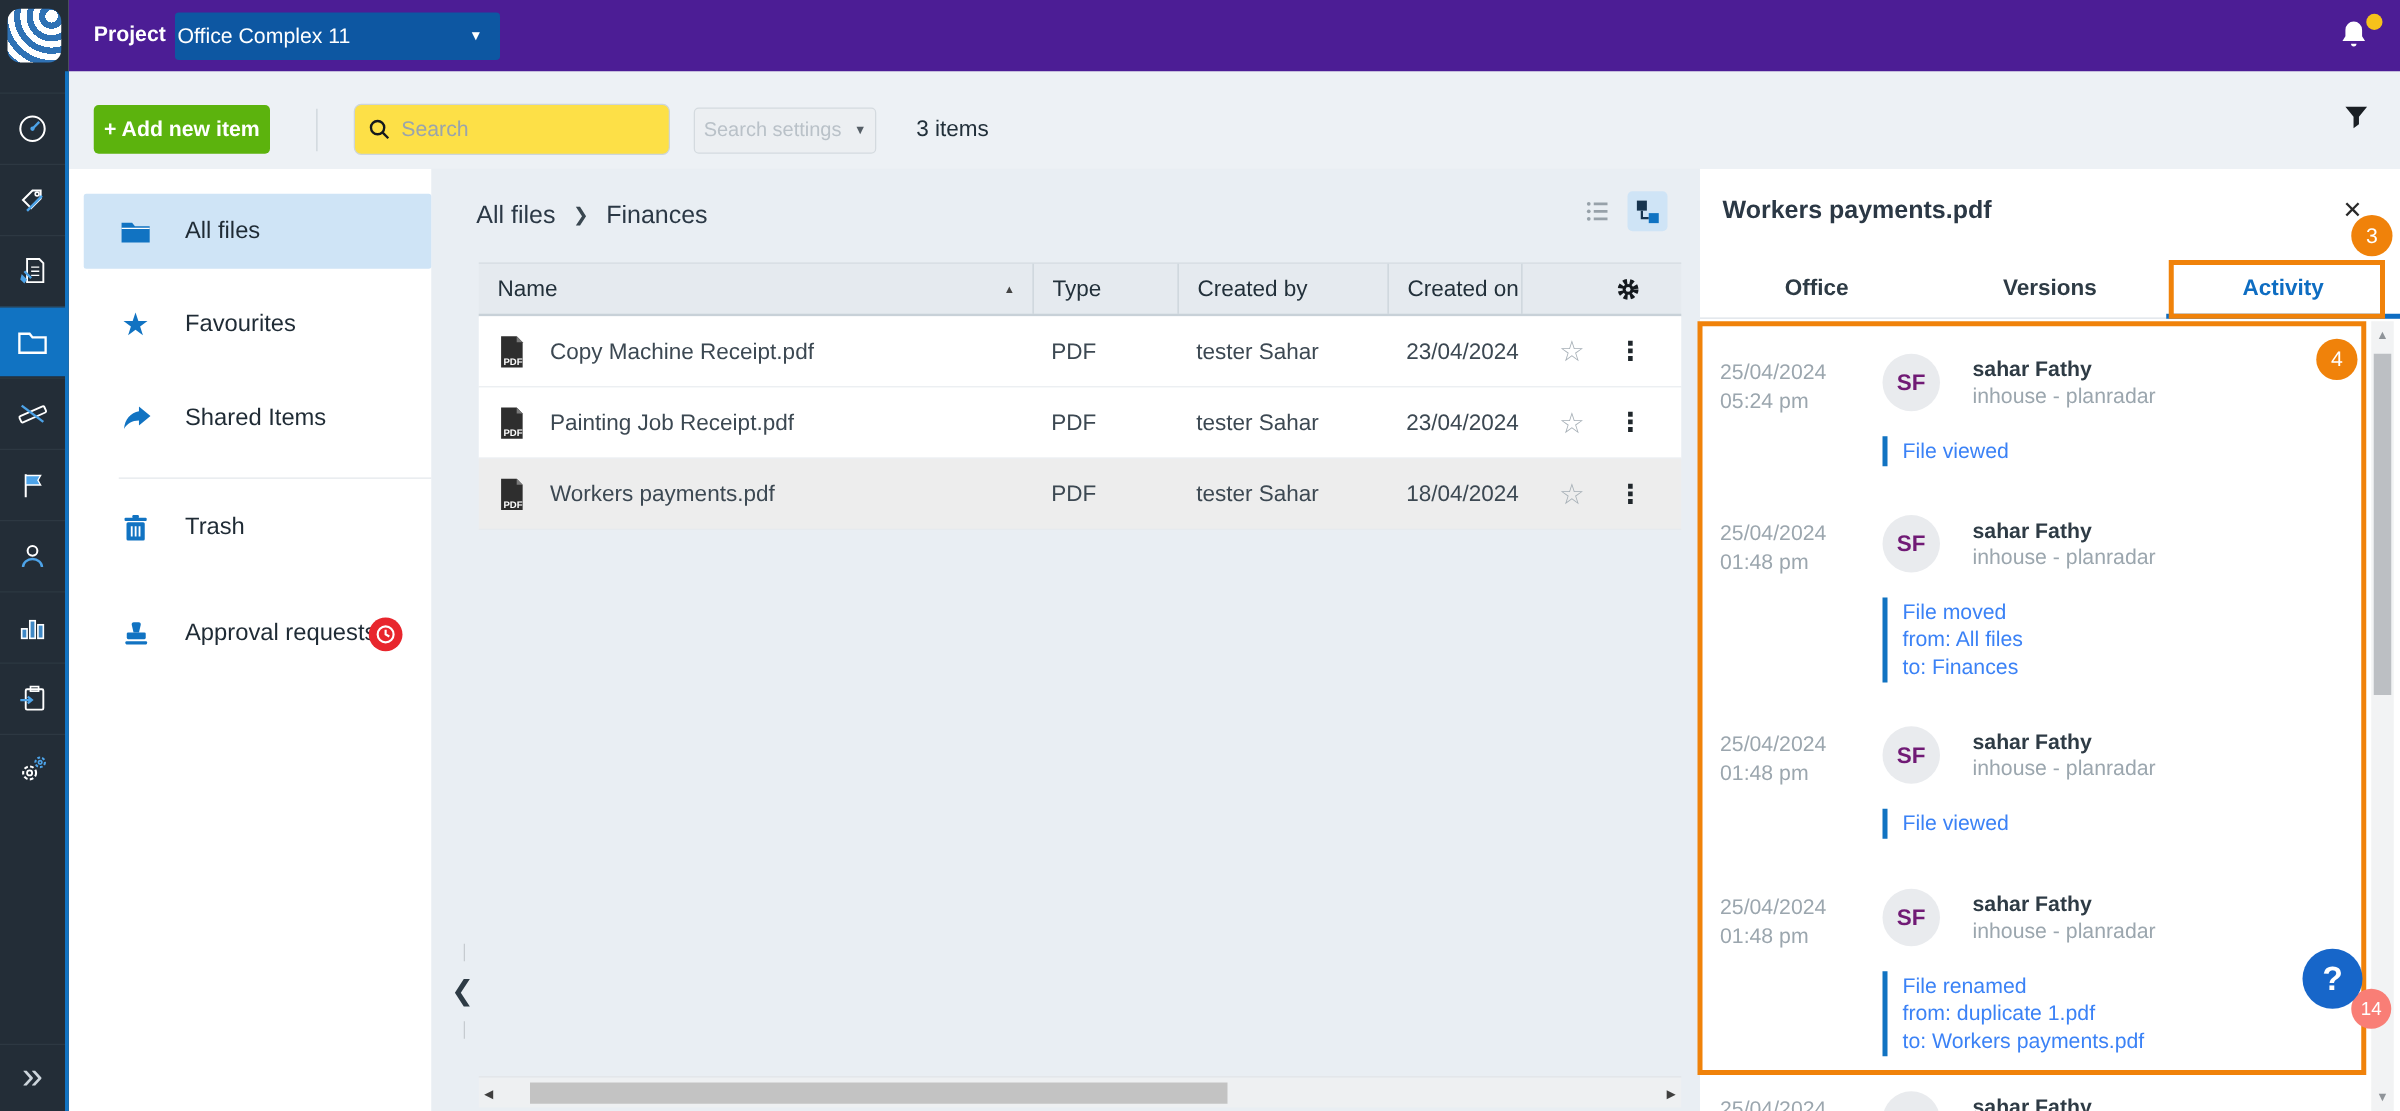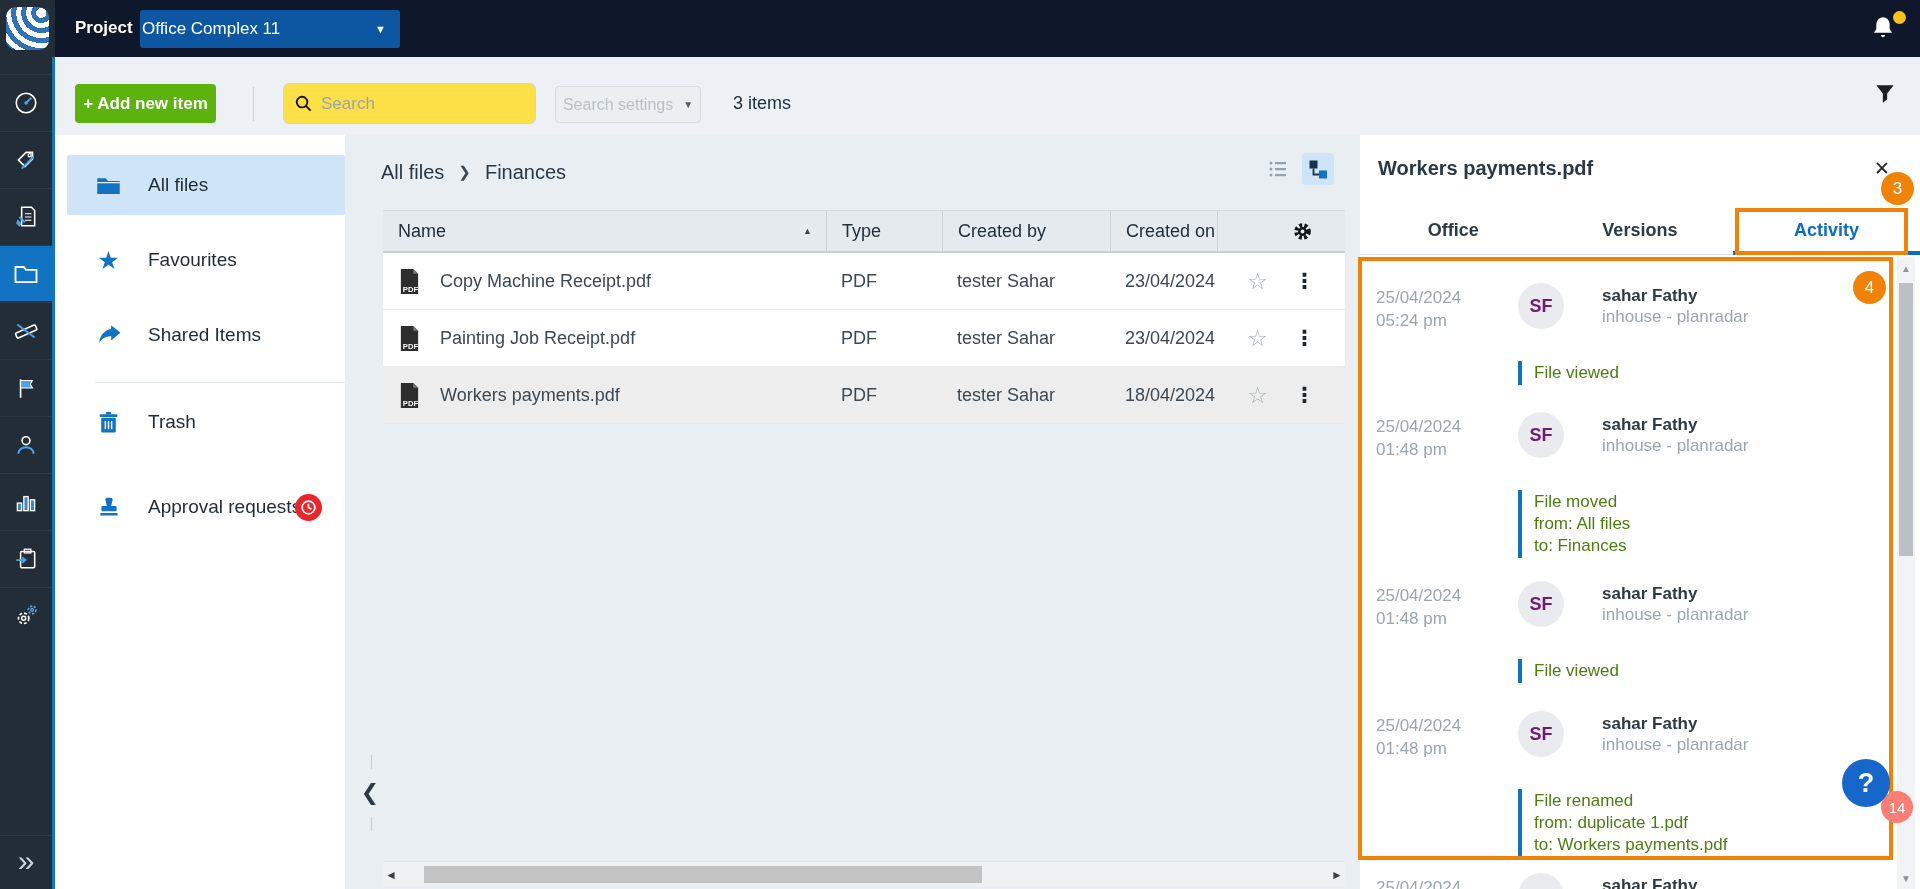--- a/index.html
+++ b/index.html
@@ -11,21 +11,21 @@
   .sidebar-accent { position:absolute; left:52px; top:57px; width:3px; height:832px; background:#1173c2; z-index:21; }
   .logo { position:absolute; left:6px; top:7px; width:43px; height:43px; border-radius:10px;
     background:repeating-radial-gradient(circle at 82% 14%, #ffffff 0 5px, #2f72b5 5px 10px); }
   .side-icon { position:absolute; left:0; width:52px; height:56px; display:flex; align-items:center; justify-content:center;
     border-top:1px solid #2d3842; cursor:pointer; }
   .side-icon.active { background:#1173c2; }
   .side-expand { position:absolute; left:0; bottom:4px; width:52px; height:50px; display:flex; align-items:center; justify-content:center;
     border-top:1px solid #2d3842; color:#cdd5dc; font-size:30px; cursor:pointer; }
 
   
-  .topbar { position:absolute; left:55px; top:0; width:1865px; height:57px; background:#0f172a; z-index:15; }
+  .topbar { position:absolute; left:55px; top:0; width:1865px; height:57px; background:#4c1d95; z-index:15; }
   .project-label { position:absolute; left:20px; top:18px; color:#fff; font-weight:700; font-size:17px; }
   .project-select { position:absolute; left:85px; top:10px; width:260px; height:38px; background:#0d57a2; border-radius:3px;
     color:#fff; font-size:17px; line-height:38px; padding-left:2px; cursor:pointer; }
   .project-select .caret { position:absolute; right:14px; top:0; font-size:11px; line-height:38px; color:#fff; }
   .bell { position:absolute; right:24px; top:14px; width:26px; height:28px; cursor:pointer; }
   .bell-dot { position:absolute; right:14px; top:11px; width:13px; height:13px; border-radius:50%; background:#f6c21b; }
 
   
   .toolbar { position:absolute; left:55px; top:57px; width:1865px; height:78px; background:#edf1f5; z-index:10; }
   .btn-add { position:absolute; left:20px; top:27px; width:141px; height:39px; background:#5cb30d; border:none; border-radius:4px;
@@ -91,29 +91,29 @@
   
   .rpanel { position:absolute; left:1360px; top:135px; width:560px; height:754px; background:#fff; z-index:8; }
   .rp-title { position:absolute; left:18px; top:22px; font-size:20px; font-weight:700; color:#2b3845; }
   .rp-close { position:absolute; right:30px; top:22px; font-size:19px; color:#2a2a2a; cursor:pointer; }
   .rp-tabs { position:absolute; left:0; top:72px; width:560px; height:48px; border-bottom:1px solid #dbe1e7; display:flex; }
   .rp-tab { width:186.6px; display:flex; align-items:center; justify-content:center; font-size:18px; font-weight:700;
     color:#2e3b45; cursor:pointer; }
   .rp-tab.active { color:#0e6dc2; }
   .rp-tab-underline { position:absolute; left:373px; bottom:-1px; width:187px; height:4px; background:#0e6dc2; }
 
-  .act { position:absolute; left:16px; width:500px; display:grid; grid-template-columns:130px 60px 1fr;gap:12px; }
+  .act { position:absolute; left:16px; width:500px; display:grid; grid-template-columns:130px 60px 1fr; }
   .act-date { grid-column:1; font-size:17px; color:#9ba6ae; line-height:23px; padding-top:3px; }
   .act-avatar { grid-column:2; width:46px; height:46px; border-radius:50%; background:#e9ebee; color:#701a75;
     font-size:18px; font-weight:600; display:flex; align-items:center; justify-content:center; }
   .act-user { grid-column:3; padding-left:12px; padding-top:2px; }
   .act-name { font-size:17px; font-weight:700; color:#2e3b45; line-height:21px; }
   .act-org { font-size:17px; color:#9ba6ae; line-height:22px; }
   .act-action { grid-column:2 / 4; margin-top:17px; border-left:4px solid #1173c2; padding:1px 0 1px 12px;
-    font-size:17px; color:#4d7c0f; line-height:22px; }
+    font-size:17px; color:#3b82f6; line-height:22px; }
 
   .vscroll { position:absolute; left:537px; top:122px; width:18px; height:632px; background:#f2f3f4; }
   .vscroll .arr { position:absolute; left:0; width:18px; height:14px; font-size:10px; color:#8f9499; display:flex;
     align-items:center; justify-content:center; cursor:pointer; }
   .vscroll .thumb { position:absolute; left:2px; top:26px; width:14px; height:273px; background:#bcbfc3; cursor:pointer; }
 
   
   .anno-rect { position:absolute; border:4px solid #f0820a; z-index:90; pointer-events:none; }
   .anno-circle { position:absolute; width:33px; height:33px; border-radius:50%; background:#f0820a; color:#fff;
     font-size:17px; display:flex; align-items:center; justify-content:center; z-index:95; pointer-events:none; }

